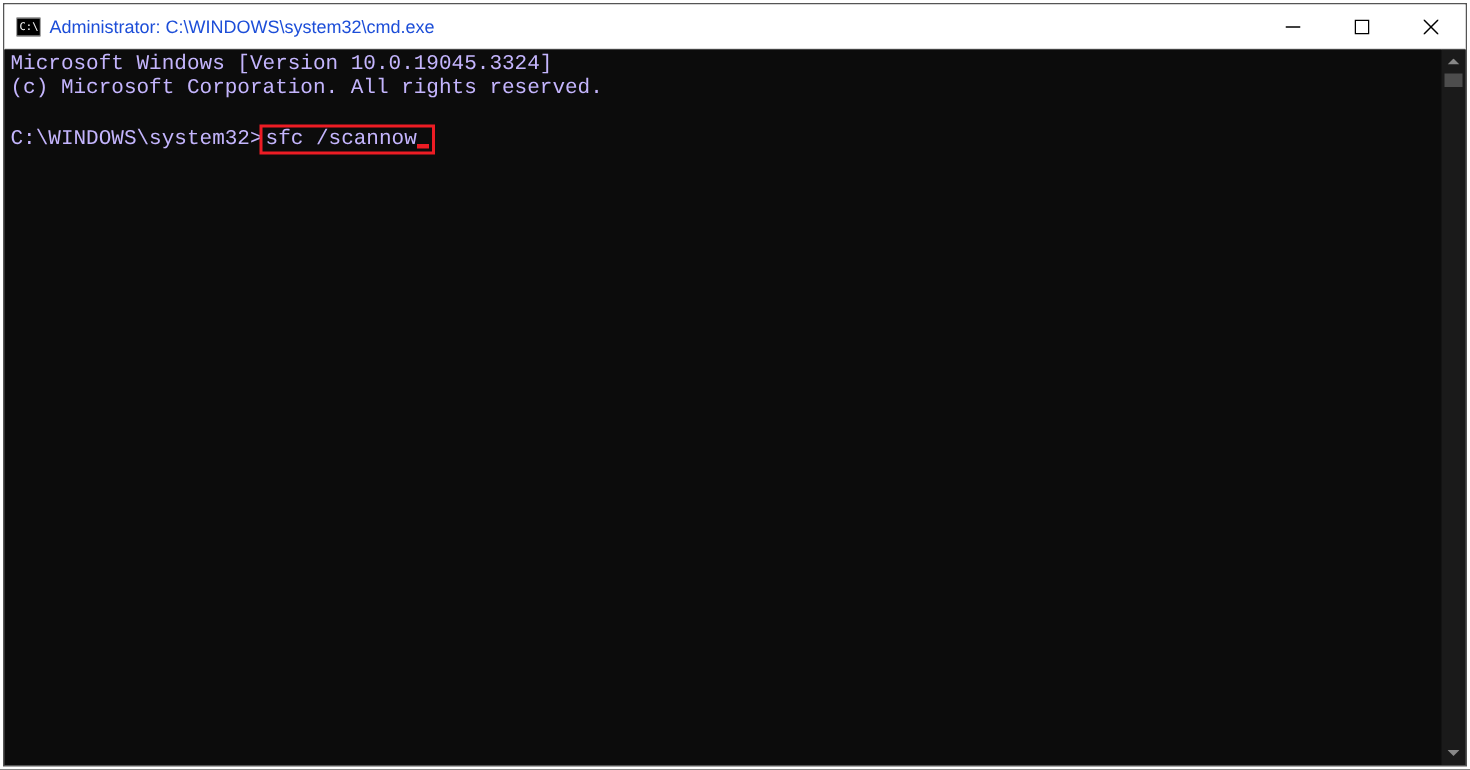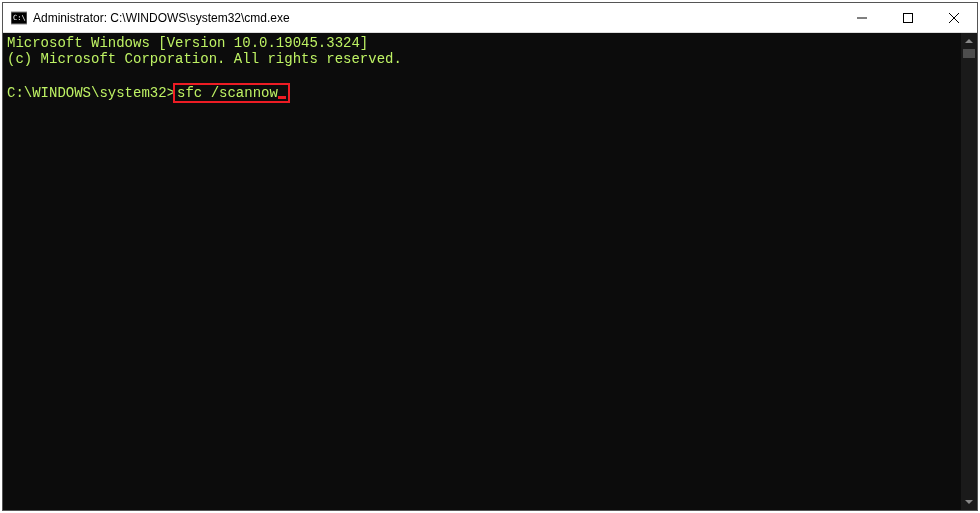--- a/index.html
+++ b/index.html
@@ -38,21 +38,21 @@
       display: flex;
       align-items: center;
       justify-content: center;
     }
     .titlebar-icon svg {
       width: 16px;
       height: 16px;
     }
     .titlebar-text {
       font-size: 12px;
-      color: #000000;
+      color: #1d4ed8;
       flex: 1;
     }
     .window-controls {
       display: flex;
       height: 100%;
     }
     .win-btn {
       width: 46px;
       height: 100%;
       display: flex;
@@ -62,21 +62,21 @@
       font-family: "Segoe UI", sans-serif;
     }
     .console-body {
       flex: 1;
       display: flex;
       background: #0c0c0c;
     }
     .console-content {
       flex: 1;
       background: #0c0c0c;
-      color: #bef264;
+      color: #c4b5fd;
       font-family: Consolas, "Courier New", monospace;
       font-size: 14px;
       line-height: 16px;
       padding: 2px 4px;
       white-space: pre;
       overflow: hidden;
     }
     .console-line {
       white-space: pre;
     }

